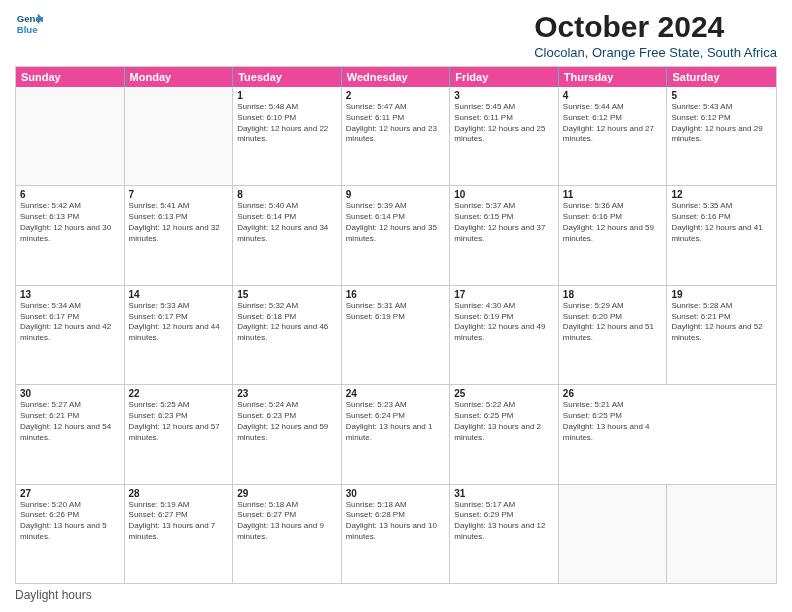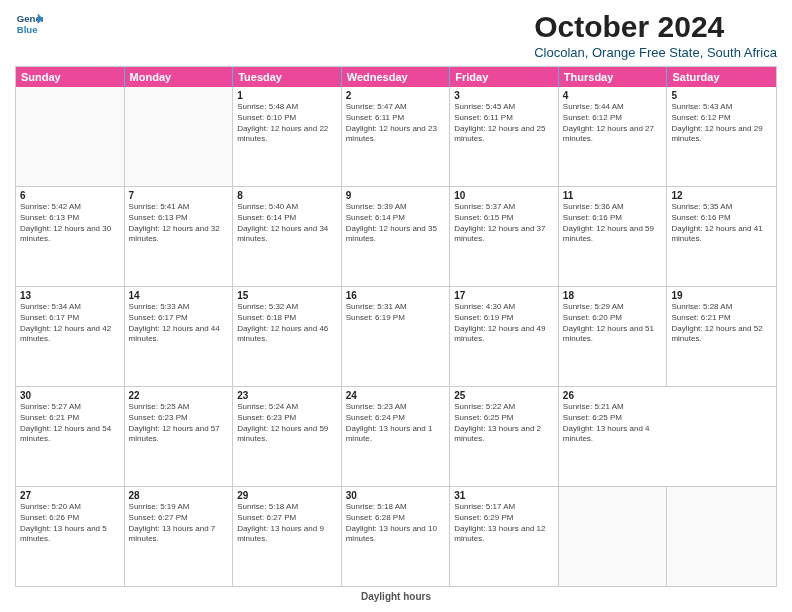--- a/index.html
+++ b/index.html
@@ -95,24 +95,23 @@
       display: block;
       margin-bottom: 1px;
     }
     .cell-line {
       font-size: 8px;
       color: #444;
       line-height: 1.35;
     }
     .footer {
       margin-top: 4px;
-      font-size: 10px;
+      font-size: 12px;
       color: #555;
-      text-align: center;
-      font-weight: bold;
+      text-align: left;
     }
   </style>
 </head>
 <body>
 
 <div class="page">
   <div class="header">
     <div class="logo">
       <svg class="logo-icon" viewBox="0 0 32 32">
         <text x="2" y="14" font-size="11" font-weight="bold" fill="#1a5276" font-family="Arial">General</text>

